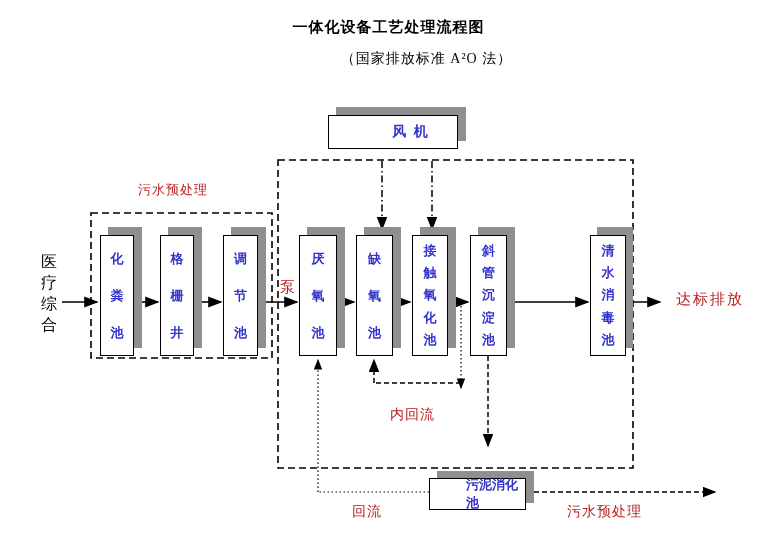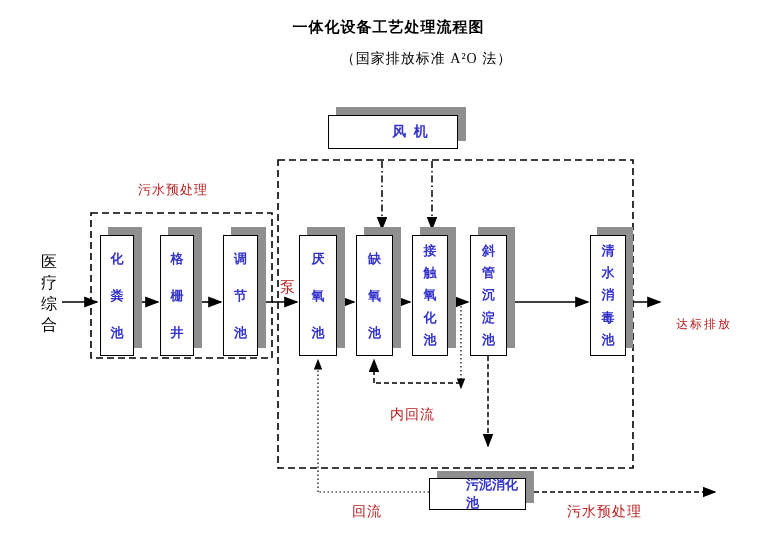--- a/index.html
+++ b/index.html
@@ -34,21 +34,21 @@
   }
   .hbox {
     display:flex; align-items:center; justify-content:center;
     color:#3333cc; font-weight:700;padding-left:36px;
   }
   .fan-box { font-size:14px; letter-spacing:2px; }
   .sludge-box { font-size:13px; }
   .lbl { position:absolute; color:#b91c1c; white-space:nowrap; }
   .lbl-pretreat { font-size:13px; letter-spacing:1px; }
   .lbl-pump { font-size:15px; }
-  .lbl-discharge { font-size:12px; letter-spacing:2px;margin-top:26px; }
+  .lbl-discharge { font-size:15px; letter-spacing:2px; }
   .lbl-flow { font-size:14px; letter-spacing:1px; }
   .vlabel {
     position:absolute; display:flex; flex-direction:column;
     justify-content:space-between; align-items:center;
     color:#000; font-size:16px;
   }
 </style>
 </head>
 <body>
 

